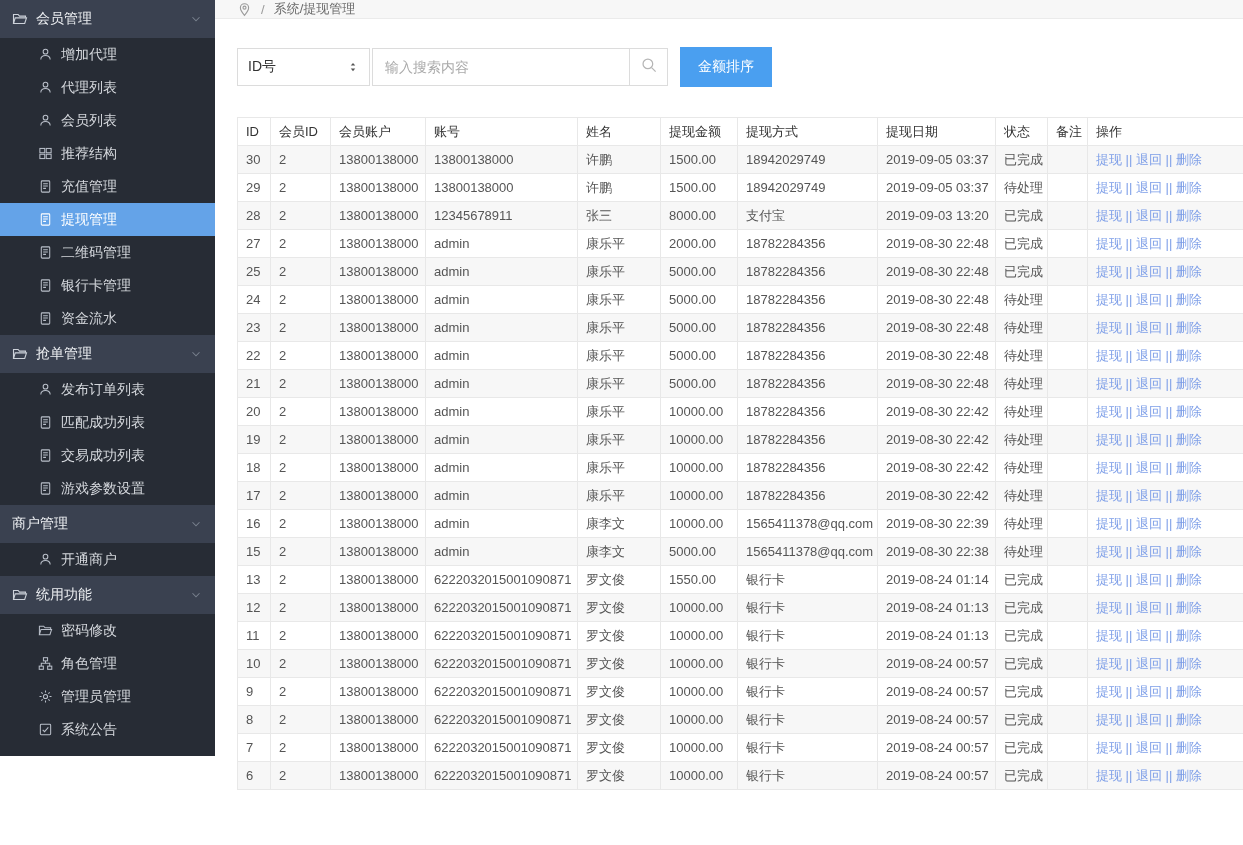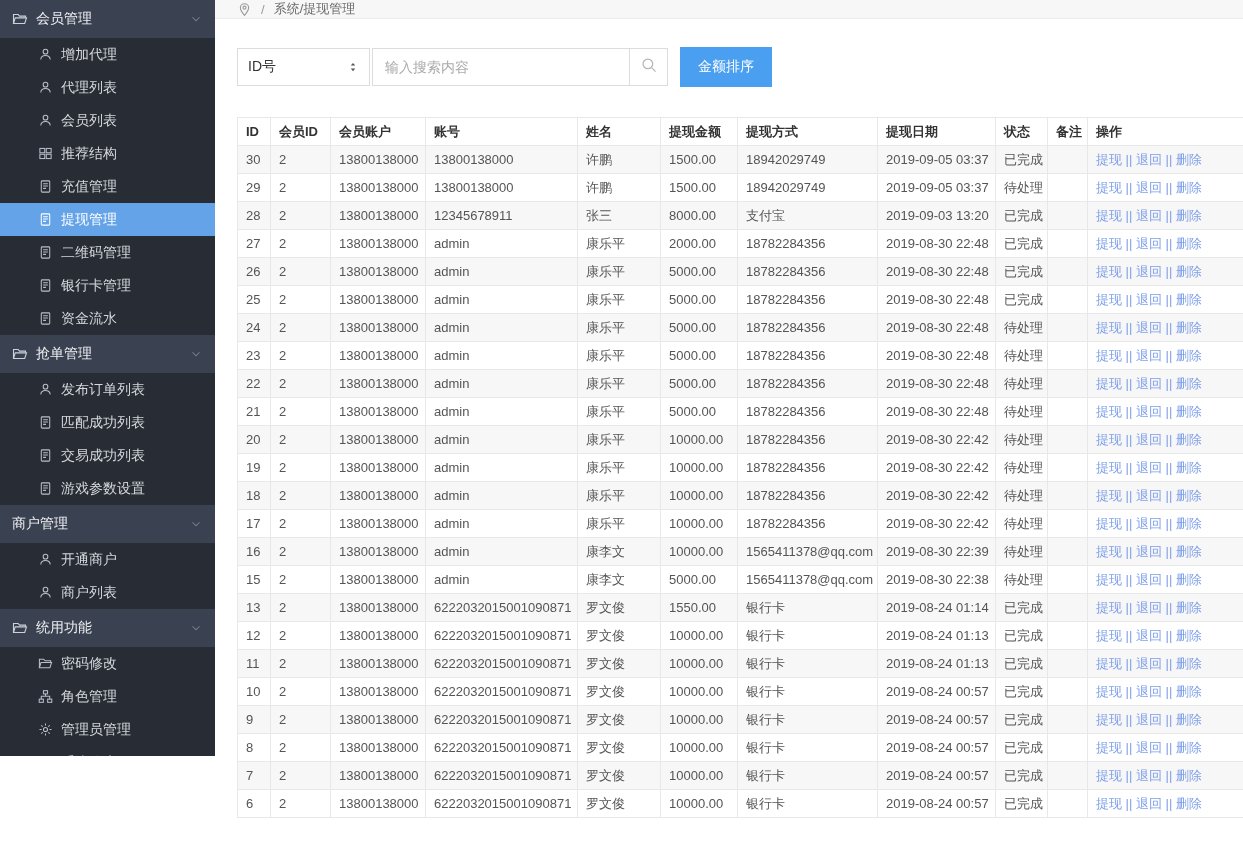--- a/index.html
+++ b/index.html
@@ -37,21 +37,21 @@
   .search-btn { width:38px; height:38px; border:1px solid #dcdcdc; border-left:none; background:#fff;
       display:flex; align-items:center; justify-content:center; color:#b5b5b5; cursor:pointer; }
   .sort-btn { height:40px; padding:0 18px; margin-left:12px; background:#4a9ff0; color:#fff;
       border:none; font-size:14px; cursor:pointer; font-family:inherit; }
 
   
   .table-wrap { margin:30px 0 0 22px; }
   table { border-collapse:collapse; table-layout:fixed; width:1006px; font-size:13px; }
   th,td { border:1px solid #e8e8e8; padding:6px 8px; text-align:left; white-space:nowrap;
       overflow:hidden; line-height:15px; }
-  th { color:#333; font-weight:bold; background:#fff; }
+  th { color:#333; font-weight:normal; background:#fff; }
   td { color:#555; }
   tbody tr:nth-child(odd) td { background:#f7f7f7; }
   td.op a { color:#7d9ee8; text-decoration:none; cursor:pointer; }
   td.op .pipes { color:#7d9ee8; }
   col.c0{width:33px} col.c1{width:60px} col.c2{width:95px} col.c3{width:152px}
   col.c4{width:83px} col.c5{width:77px} col.c6{width:140px} col.c7{width:118px}
   col.c8{width:52px} col.c9{width:40px} col.c10{width:156px}
 </style>
 </head>
 <body>
@@ -214,29 +214,20 @@
         </span>
       </div>
       <div class="side-item">
         <span class="s-icon">
           <svg width="15" height="15" viewBox="0 0 16 16" stroke="currentColor" stroke-width="1.1">
             <circle cx="8" cy="5" r="2.5" fill="none"></circle>
             <path d="M3 13.4c0-2.8 2.2-4.4 5-4.4s5 1.6 5 4.4" fill="none"></path>
           </svg>
         </span>
         <span>开通商户</span>
-      </div>
-      <div class="side-item">
-        <span class="s-icon">
-          <svg width="15" height="15" viewBox="0 0 16 16" stroke="currentColor" stroke-width="1.1">
-            <circle cx="8" cy="5" r="2.5" fill="none"></circle>
-            <path d="M3 13.4c0-2.8 2.2-4.4 5-4.4s5 1.6 5 4.4" fill="none"></path>
-          </svg>
-        </span>
-        <span>商户列表</span>
       </div>
       <div class="section-header">
         <span class="s-icon">
           <svg width="16" height="16" viewBox="0 0 16 16" stroke="currentColor" stroke-width="1.1">
             <path d="M1.5 12.5V3.5h4.6l1.4 1.6h6v1.4" fill="none"></path>
             <path d="M1.5 12.5l1.7-5.6h11.3l-1.8 5.6z" fill="none"></path>
           </svg>
         </span>
         <span>统用功能</span>
         <span class="chevron">
@@ -396,33 +387,20 @@
               <td>admin</td>
               <td>康乐平</td>
               <td>2000.00</td>
               <td>18782284356</td>
               <td>2019-08-30 22:48</td>
               <td>已完成</td>
               <td></td>
               <td class="op"><a>提现</a><span class="pipes"> || </span><a>退回</a><span class="pipes"> || </span><a>删除</a></td>
             </tr>
             <tr>
-              <td>26</td>
-              <td>2</td>
-              <td>13800138000</td>
-              <td>admin</td>
-              <td>康乐平</td>
-              <td>5000.00</td>
-              <td>18782284356</td>
-              <td>2019-08-30 22:48</td>
-              <td>已完成</td>
-              <td></td>
-              <td class="op"><a>提现</a><span class="pipes"> || </span><a>退回</a><span class="pipes"> || </span><a>删除</a></td>
-            </tr>
-            <tr>
               <td>25</td>
               <td>2</td>
               <td>13800138000</td>
               <td>admin</td>
               <td>康乐平</td>
               <td>5000.00</td>
               <td>18782284356</td>
               <td>2019-08-30 22:48</td>
               <td>已完成</td>
               <td></td>

